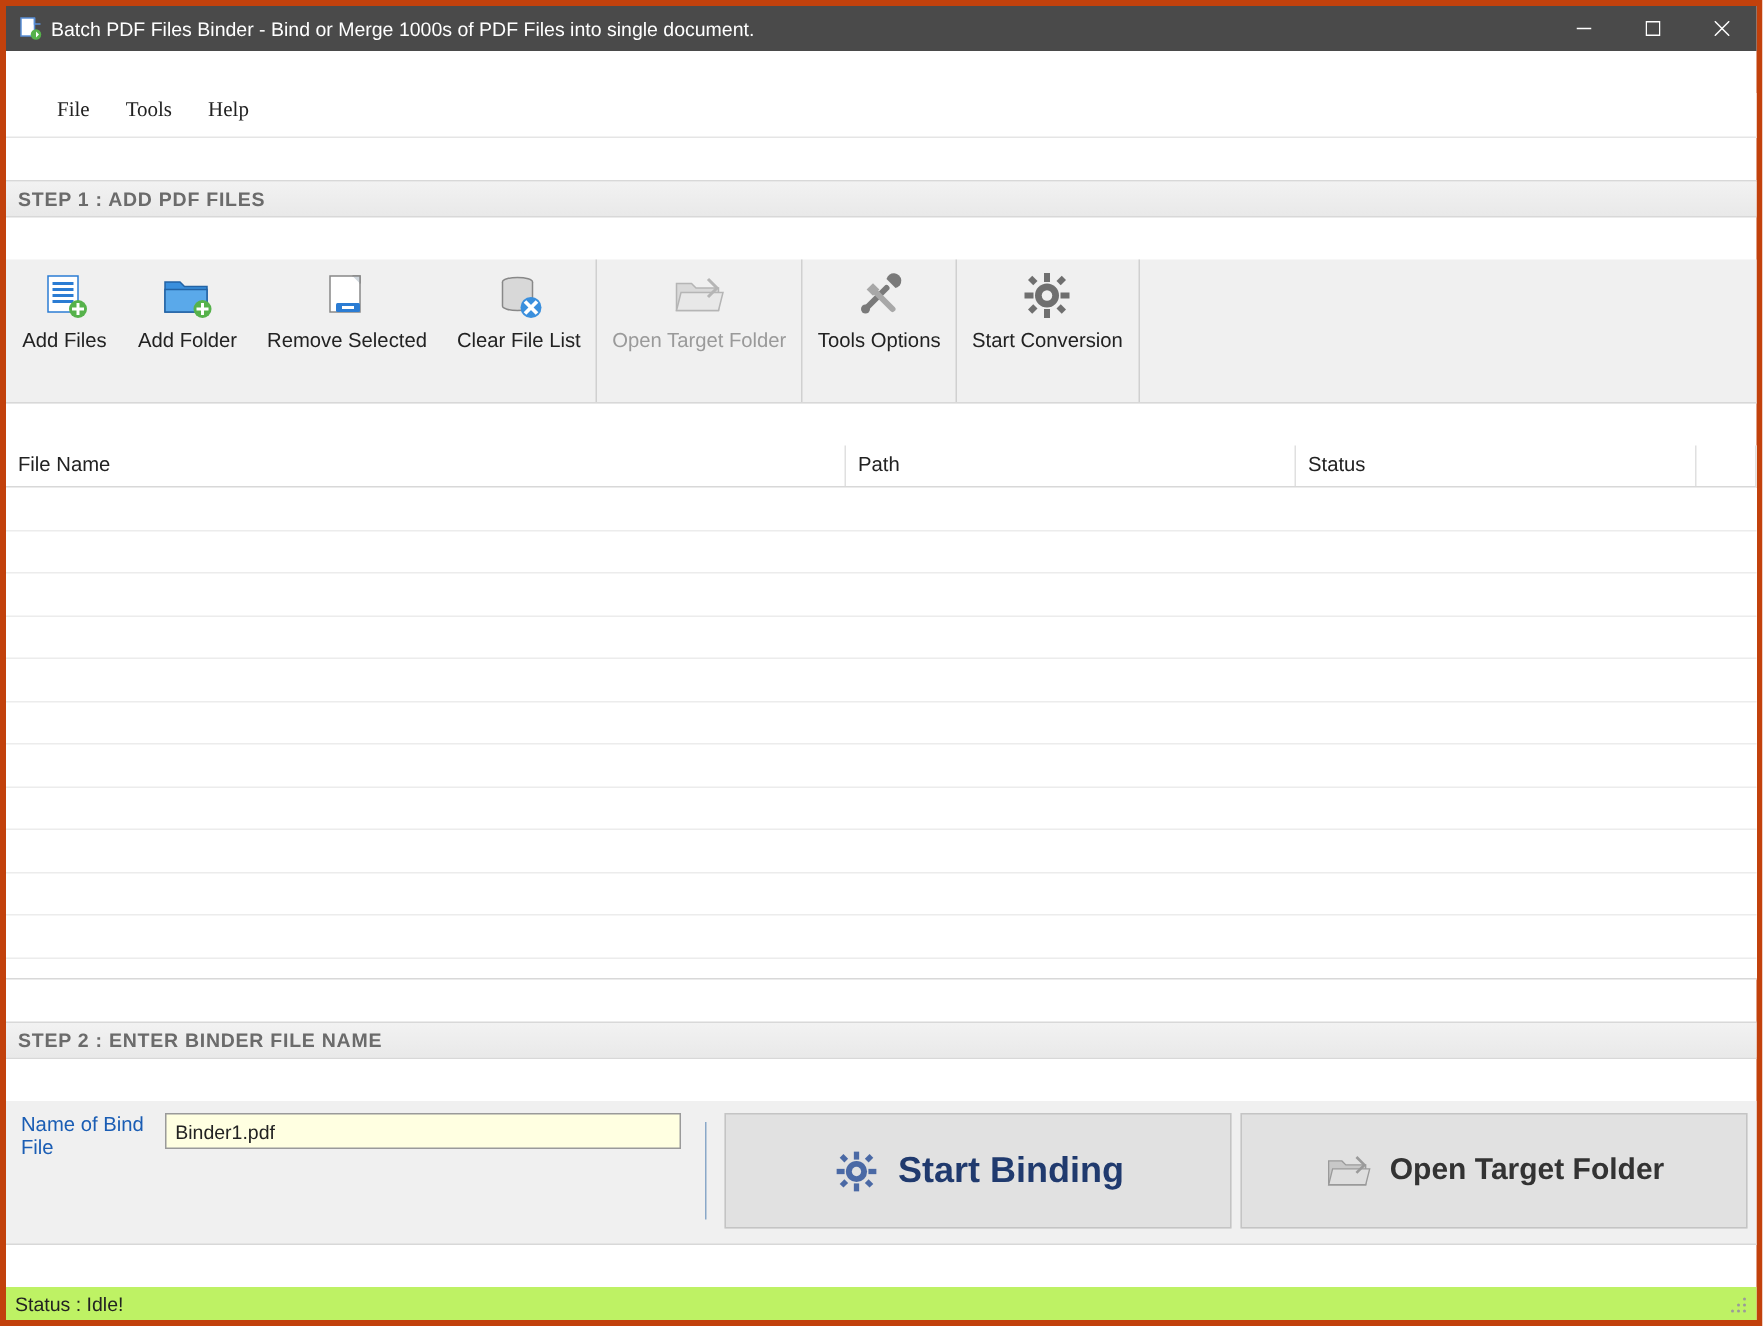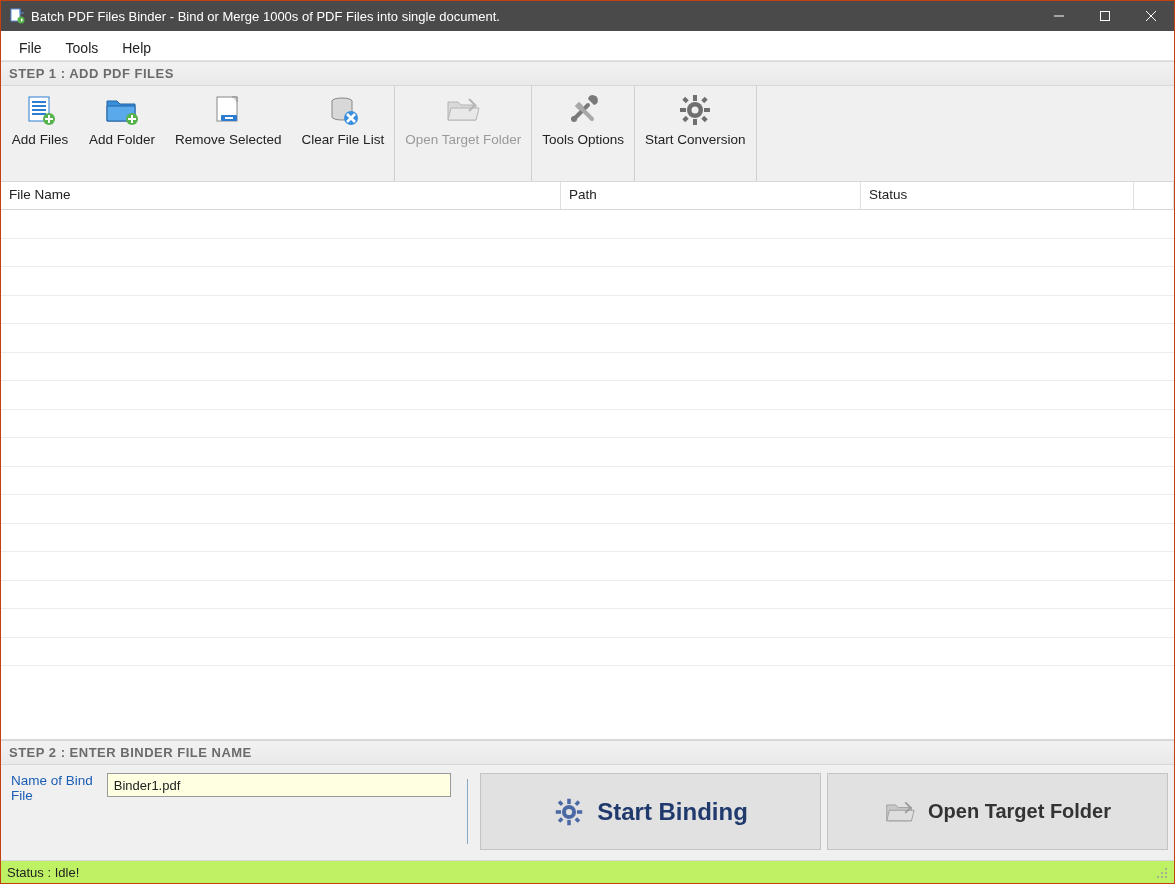--- a/index.html
+++ b/index.html
@@ -6,23 +6,24 @@
   html, body {
     margin: 0; padding: 0;
     width: 1175px; height: 884px;
     font-family: "Segoe UI", Tahoma, sans-serif;
     font-size: 13px;
     background: #ffffff;
     overflow: hidden;
   }
   .window {
     width: 1175px; height: 884px;
-    border: 1px solid #c2410c;
+    border: 4px solid #c2410c;
     display: flex; flex-direction: column;
     background: #ffffff;
+    gap: 28px;
   }
   
   .titlebar {
     height: 30px;
     background: #4a4a4a;
     color: #ffffff;
     display: flex;
     align-items: center;
     font-size: 13px;
   }
@@ -36,22 +37,23 @@
   .titlebar .win-btn {
     width: 46px; height: 100%;
     display: flex; align-items: center; justify-content: center;
     color: #ffffff;
   }
   
   .menubar {
     height: 30px;
     background: #ffffff;
     border-bottom: 1px solid #e5e5e5;
-    display: flex; align-items: flex-end;
-    padding: 0 6px;
+    display: flex; align-items: flex-start;
+    padding: 0 22px;
+    font-family: Liberation Serif, serif;
   }
   .menubar .menu-item {
     padding: 4px 12px;
     font-size: 14px;
     color: #222;
   }
   
   .section-header {
     background: linear-gradient(#f2f2f2, #e9e9e9);
     border-top: 1px solid #d8d8d8;

